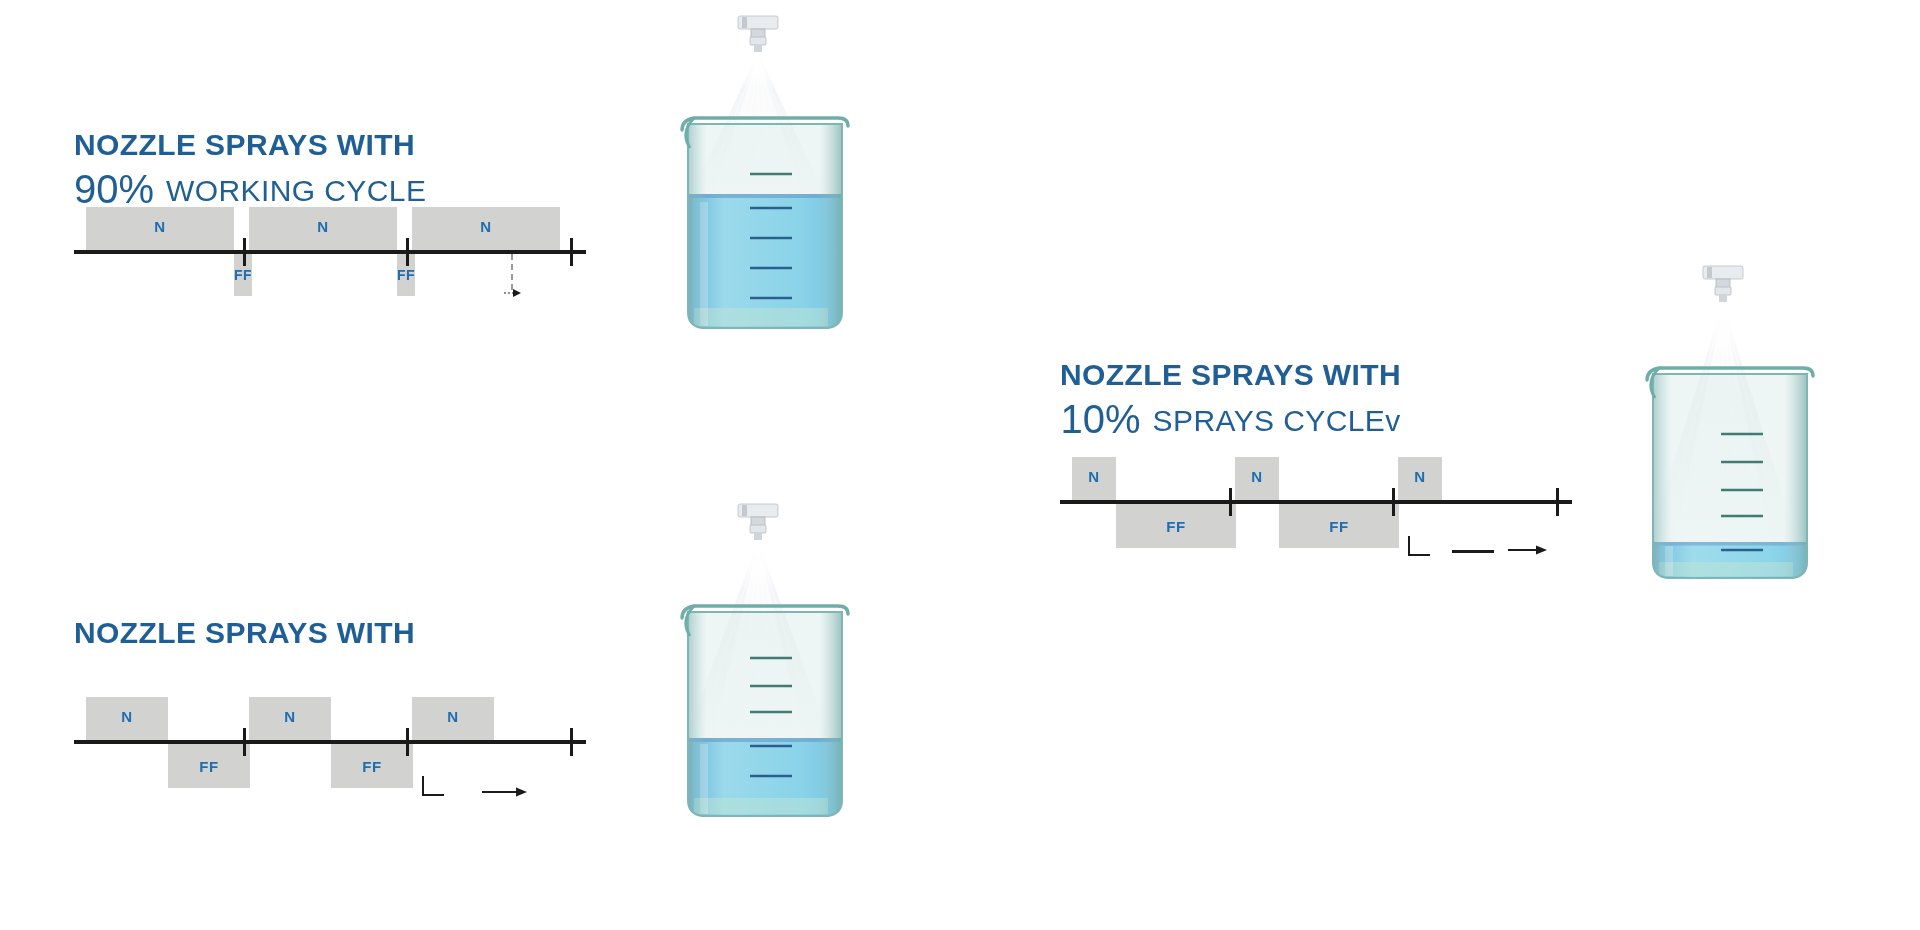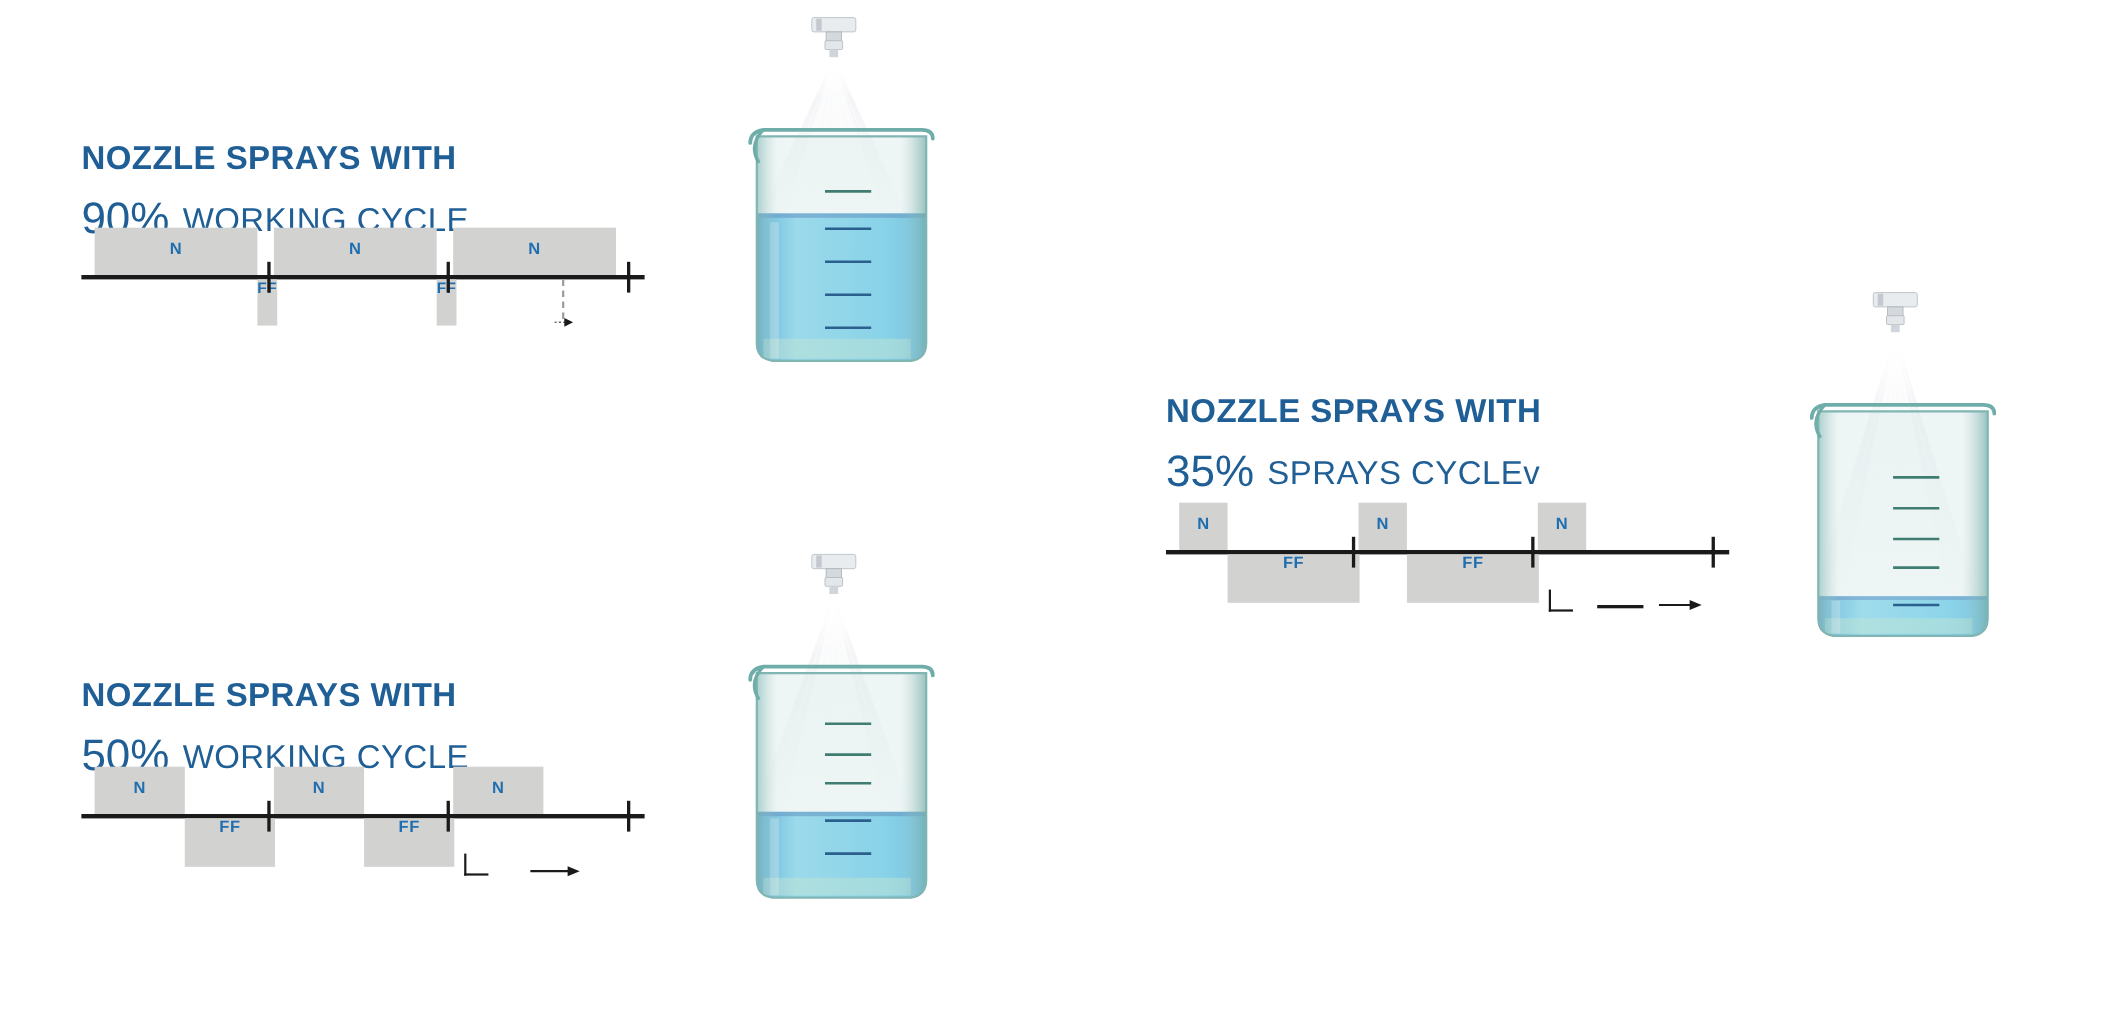--- a/index.html
+++ b/index.html
@@ -28,24 +28,25 @@
     line-height: 1.0;
   }
   .heading .line1 {
     display: block;
     font-size: 30px;
     letter-spacing: 0.4px;
     font-weight: 700;
   }
   .heading .line2 {
     display: block;
-    margin-top: 19px;
+    margin-top: 9px;
     font-size: 30px;
     letter-spacing: 0.4px;
     font-weight: 400;
+    text-align: center;
   }
   .heading .pct {
     font-size: 40px;
     font-weight: 400;
     letter-spacing: 0px;
     vertical-align: -2px;
   }
   .heading .cyc {
     font-size: 30px;
     margin-left: 12px;
@@ -80,20 +81,21 @@
     
     line-height: 1;
     padding-top: 12px;
     box-sizing: border-box;
   }
   .box.ff {
     
     line-height: 1;
     box-sizing: border-box;
     display: flex;
+    align-items: center;
     justify-content: center;
   }
 
   
   .dashline {
     position: absolute;
     width: 0;
     border-left: 2px dashed #9a9a9a;
   }
   .tinyarrow {
@@ -235,23 +237,20 @@
       <line x1="70" y1="256" x2="112" y2="256"></line>
       <line x1="70" y1="286" x2="112" y2="286"></line>
     </g>
   </svg>
 </div>
 
 <div class="panel" id="panel-50" style="left:0px; top:490px; width:900px; height:420px;">
 
   <div class="heading" style="left:74px; top:128px;">
     <span class="line1">NOZZLE SPRAYS WITH</span>
-    <span class="line2">
-      <span class="pct">50%</span><span class="cyc">WORKING CYCLE</span>
-    </span>
   </div>
 
   <div class="timing" style="left:74px; top:200px; width:440px; height:130px;">
 
     <div class="axis" style="width:512px;"></div>
 
     <div class="box n" style="left:12px; top:7px; width:82px; height:43px;">
       <span>N</span>
     </div>
     <div class="box n" style="left:175px; top:7px; width:82px; height:43px;">
@@ -345,21 +344,21 @@
       <line x1="70" y1="276" x2="112" y2="276" stroke="#2b5f8e"></line>
     </g>
   </svg>
 </div>
 
 <div class="panel" id="panel-25" style="left:1060px; top:290px; width:860px; height:400px;">
 
   <div class="heading" style="left:0px; top:70px;">
     <span class="line1">NOZZLE SPRAYS WITH</span>
     <span class="line2">
-      <span class="pct">35%</span><span class="cyc">SPRAYS CYCLEv</span>
+      <span class="pct">10%</span><span class="cyc">SPRAYS CYCLEv</span>
     </span>
   </div>
 
   <div class="timing" style="left:0px; top:160px; width:440px; height:130px;">
 
     <div class="axis" style="width:512px;"></div>
 
     <div class="box n" style="left:12px; top:7px; width:44px; height:43px;">
       <span>N</span>
     </div>

